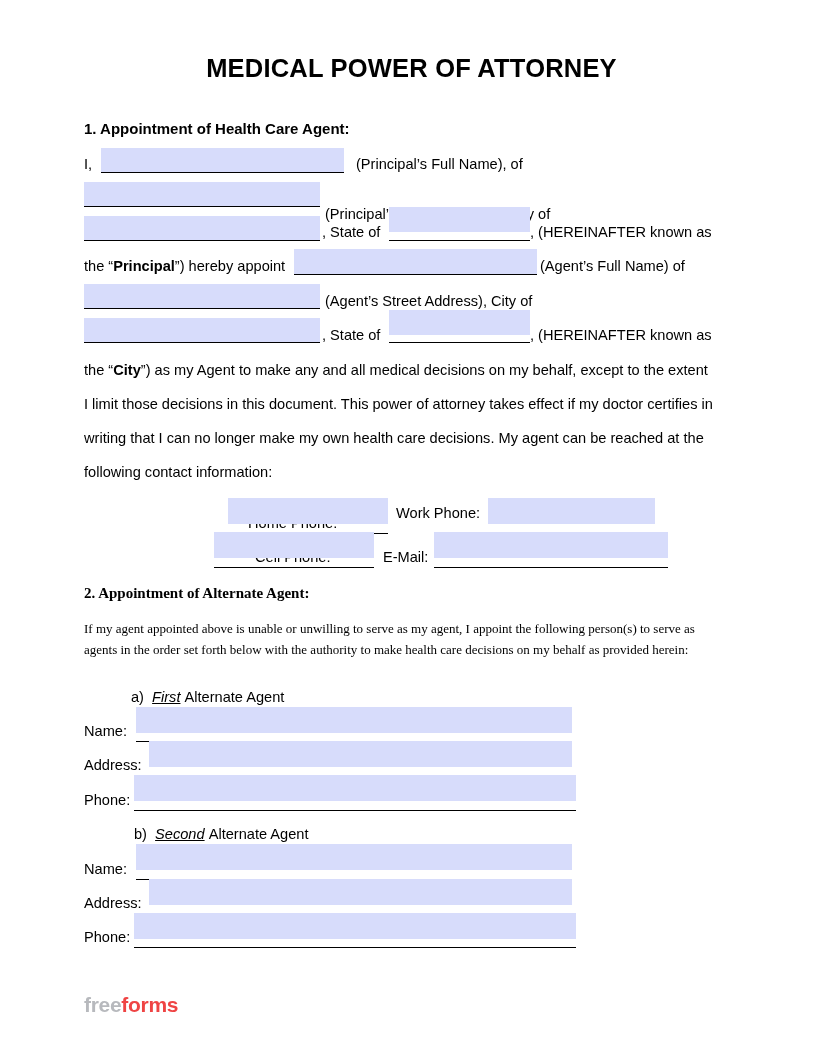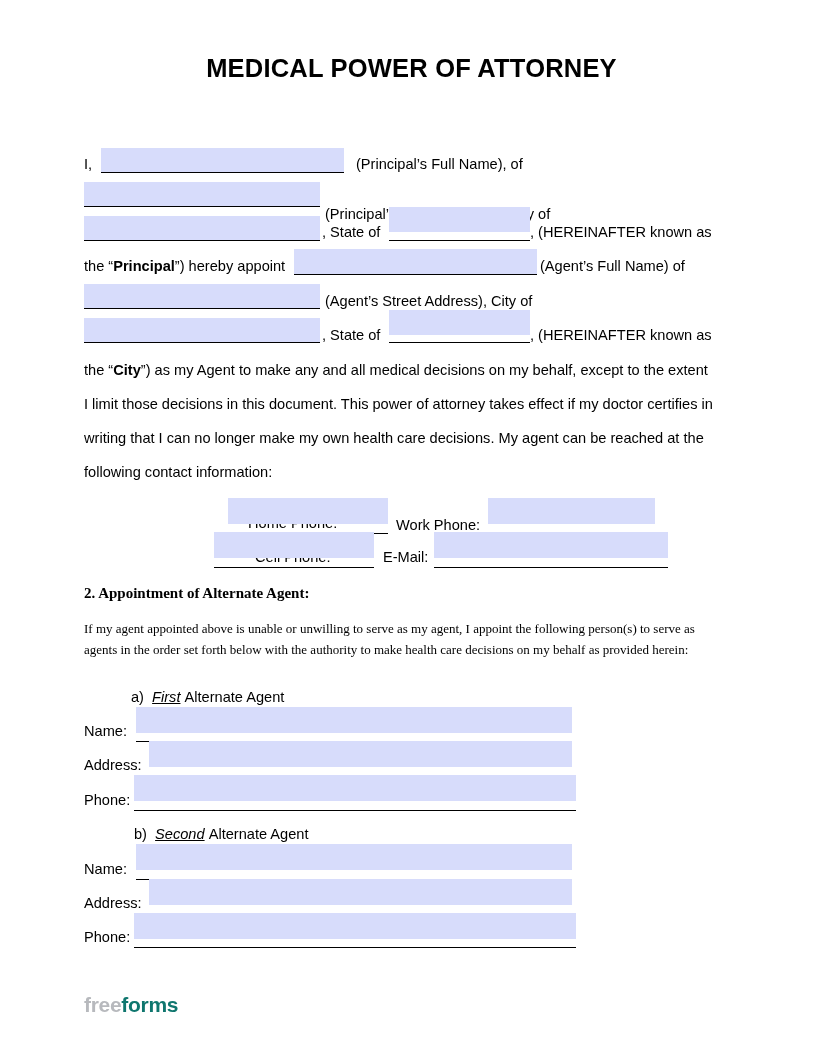--- a/index.html
+++ b/index.html
@@ -68,29 +68,30 @@
   
   .logo {
     position: absolute;
     left: 84px;
     top: 993px;
     font-size: 21px;
     font-weight: bold;
     letter-spacing: -0.3px;
   }
   .logo .free { color: #b7b9bd; }
-  .logo .forms { color: #0f766e; }
+  .logo .forms { color: #ef4444; }
 </style>
 </head>
 <body>
 
 <div class="page">
 
   <div class="doc-title">MEDICAL POWER OF ATTORNEY</div>
 
+  <div class="section-head" style="left:84px; top:120px;">1. Appointment of Health Care Agent:</div>
 
   <div class="fld" style="left:101px; top:148px; width:243px; height:24px;"></div>
   <div class="rule" style="left:101px; top:172px; width:243px;"></div>
   <div class="ln" style="left:84px; top:156px;">I,</div>
   <div class="ln" style="left:356px; top:156px;">(Principal’s Full Name), of</div>
 
   <div class="fld" style="left:84px; top:182px; width:236px; height:24px;"></div>
   <div class="rule" style="left:84px; top:206px; width:236px;"></div>
   <div class="ln" style="left:325px; top:206px;">(Principal’s Street Address), City of</div>
 
@@ -119,21 +120,21 @@
 
   <div class="ln" style="left:84px; top:362px;"><span>the “</span><span class="bold">City</span><span>”) as my Agent to make any and all medical decisions on my behalf, except to the extent</span></div>
   <div class="ln" style="left:84px; top:430px;">writing that I can no longer make my own health care decisions. My agent can be reached at the</div>
   <div class="ln" style="left:84px; top:396px;">I limit those decisions in this document. This power of attorney takes effect if my doctor certifies in</div>
   <div class="ln" style="left:84px; top:464px;">following contact information:</div>
 
   <div class="ln" style="left:248px; top:515px;">Home Phone:</div>
   <div class="fld" style="left:228px; top:498px; width:160px; height:26px;"></div>
   <div class="rule" style="left:228px; top:533px; width:160px;"></div>
 
-  <div class="ln" style="left:396px; top:517px;">Work Phone:</div>
+  <div class="ln" style="left:396px; top:505px;">Work Phone:</div>
   <div class="fld" style="left:488px; top:498px; width:167px; height:26px;"></div>
   <div class="rule" style="left:488px; top:533px; width:167px;"></div>
 
   <div class="ln" style="left:255px; top:549px;">Cell Phone:</div>
   <div class="fld" style="left:214px; top:532px; width:160px; height:26px;"></div>
   <div class="rule" style="left:214px; top:567px; width:160px;"></div>
 
   <div class="ln" style="left:383px; top:549px;">E-Mail:</div>
   <div class="fld" style="left:434px; top:532px; width:234px; height:26px;"></div>
   <div class="rule" style="left:434px; top:567px; width:234px;"></div>

